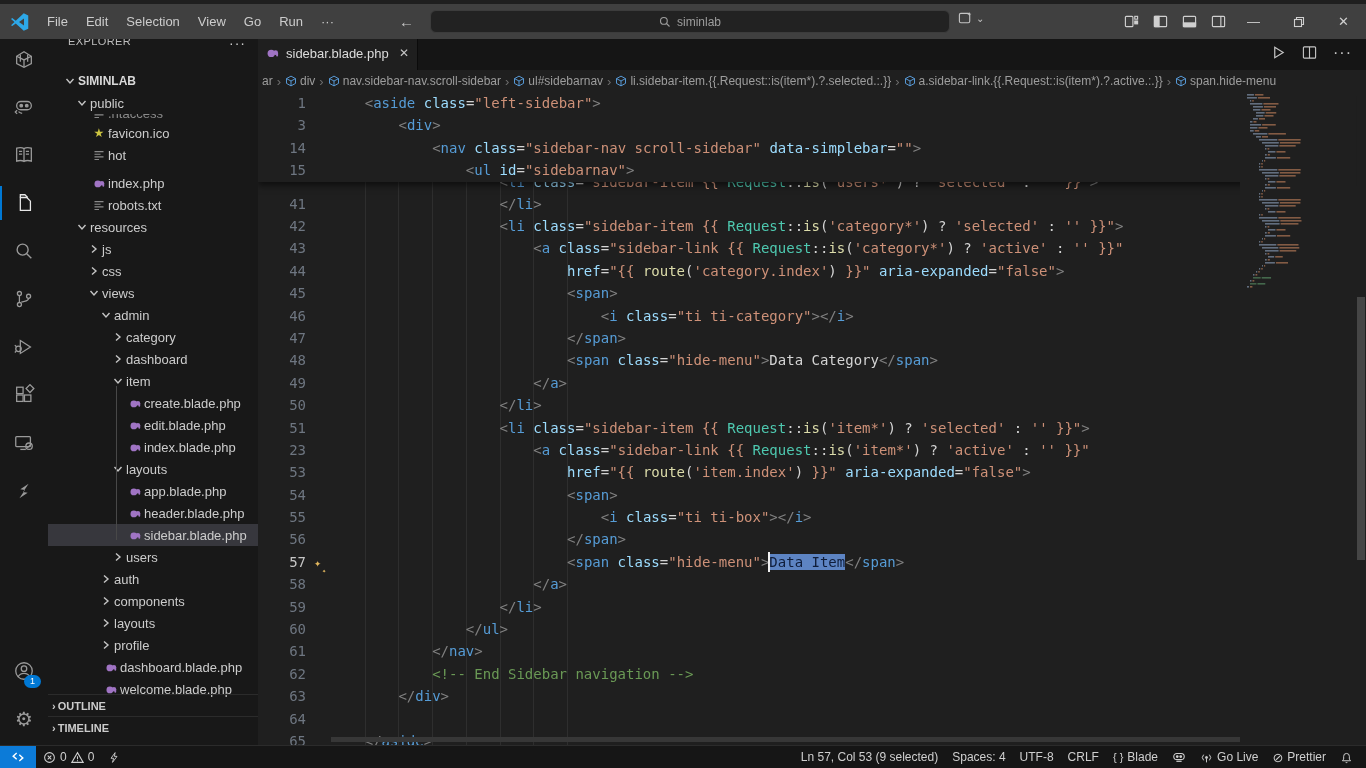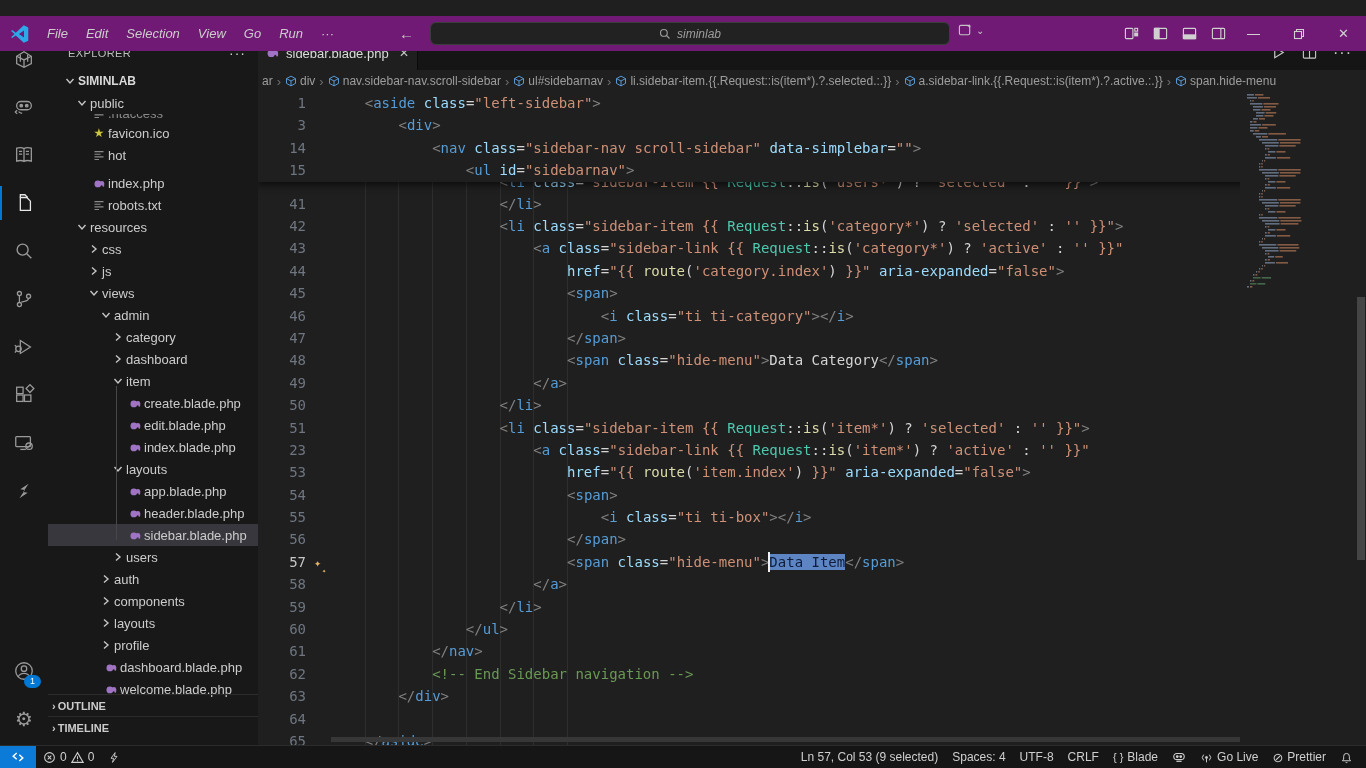--- a/index.html
+++ b/index.html
@@ -1,39 +1,39 @@
 <!DOCTYPE html>
 <html><head>
 <meta charset="utf-8">
 <style>
   html,body{margin:0;padding:0;background:#1f1f1f;width:1366px;height:768px;overflow:hidden;
     font-family:"Liberation Sans","DejaVu Sans",sans-serif;-webkit-font-smoothing:antialiased;}
   .abs{position:absolute;}
   
-  #titlebar{position:absolute;left:0;top:16px;width:1366px;height:35px;background:#701a75;display:flex;align-items:center;z-index:30;font-style:italic;}
+  #titlebar{position:absolute;left:0;top:4px;width:1366px;height:35px;background:#404040;display:flex;align-items:center;z-index:30;}
   #vscode-logo{width:20px;height:20px;margin:0 8px 0 10px;flex:none;}
   .menu-item{color:#cccccc;font-size:13px;padding:0 9px;height:22px;line-height:22px;border-radius:4px;cursor:default;}
   .nav-arrows{color:#c8c8c8;font-size:15px;margin-left:56px;display:flex;gap:22px;}
   #cmd-center{position:absolute;left:430px;top:6px;width:518px;height:21px;background:#222222;
     border:1px solid #3c3c3c;border-radius:6px;display:flex;align-items:center;justify-content:center;color:#9d9d9d;font-size:12px;gap:6px;}
   #copilot-btn{position:absolute;left:958px;top:7px;color:#c3c3c3;display:flex;align-items:center;gap:3px;font-size:10px;}
   #layout-ctrls{position:absolute;right:140px;top:0;height:35px;display:flex;align-items:center;gap:14px;}
   #window-ctrls{position:absolute;right:0;top:0;height:35px;display:flex;}
   .win-btn{width:45px;height:35px;display:flex;align-items:center;justify-content:center;color:#d0d0d0;font-size:13px;}
   
   #activitybar{position:absolute;left:0;top:35px;width:48px;height:710px;background:#181818;z-index:20;}
   .act-item{width:48px;height:48px;display:flex;align-items:center;justify-content:center;position:relative;color:#9a9a9a;}
   .act-item.active{color:#e7e7e7;}
   .act-item.active::before{content:'';position:absolute;left:0;top:7px;bottom:7px;width:2px;background:#0078d4;}
   #act-bottom{position:absolute;bottom:2px;left:0;width:48px;}
   .badge{position:absolute;right:7px;bottom:7px;min-width:13px;height:13px;border-radius:7px;background:#0078d4;color:#fff;
     font-size:9px;line-height:13px;text-align:center;padding:0 2px;}
   
   #sidebar{position:absolute;left:48px;top:35px;width:210px;height:710px;background:#181818;z-index:10;overflow:hidden;}
-  #expl-head{height:35px;display:flex;align-items:center;justify-content:space-between;padding:0 12px 0 20px;color:#bdbdbd;font-size:11px;letter-spacing:.4px;}
+  #expl-head{height:35px;display:flex;justify-content:space-between;padding:0 12px 0 20px;color:#bdbdbd;font-size:11px;letter-spacing:.4px;}
   #expl-dots{color:#cccccc;font-size:14px;letter-spacing:1px;}
   .tree-row{height:22px;display:flex;align-items:center;color:#cccccc;font-size:13px;white-space:nowrap;position:relative;}
   .tree-row.selected{background:#37373d;}
   .tree-row .chev{width:16px;flex:none;display:flex;align-items:center;justify-content:center;color:#cccccc;}
   .tree-row .ficon{width:18px;flex:none;display:flex;align-items:center;justify-content:center;font-size:12px;}
   .tree-row.root{font-weight:bold;font-size:12px;color:#d9d9d9;}
   .clipped-row{height:8px;overflow:hidden;}
   .clipped-row .inner{margin-top:-12px;color:#8a8a8a;}
   #tree-guide{position:absolute;width:1px;background:#484848;}
   .sect-head{height:22px;display:flex;align-items:center;border-top:1px solid #2b2b2b;color:#cccccc;font-weight:bold;font-size:11px;padding-left:4px;gap:2px;}
@@ -300,29 +300,29 @@
           </svg>
         </span>
         <span>resources</span>
       </div>
       <div class="tree-row" style="padding-left: 38px;">
         <span class="chev">
           <svg width="10" height="10" viewBox="0 0 10 10" fill="none" stroke="#c5c5c5" stroke-width="1.4">
             <path d="M3 1.5 L7 5 L3 8.5"></path>
           </svg>
         </span>
+        <span>js</span>
+      </div>
+      <div class="tree-row" style="padding-left: 38px;">
+        <span class="chev">
+          <svg width="10" height="10" viewBox="0 0 10 10" fill="none" stroke="#c5c5c5" stroke-width="1.4">
+            <path d="M3 1.5 L7 5 L3 8.5"></path>
+          </svg>
+        </span>
         <span>css</span>
-      </div>
-      <div class="tree-row" style="padding-left: 38px;">
-        <span class="chev">
-          <svg width="10" height="10" viewBox="0 0 10 10" fill="none" stroke="#c5c5c5" stroke-width="1.4">
-            <path d="M3 1.5 L7 5 L3 8.5"></path>
-          </svg>
-        </span>
-        <span>js</span>
       </div>
       <div class="tree-row" style="padding-left: 38px;">
         <span class="chev">
           <svg width="10" height="10" viewBox="0 0 10 10" fill="none" stroke="#c5c5c5" stroke-width="1.4">
             <path d="M1.5 3 L5 7 L8.5 3"></path>
           </svg>
         </span>
         <span>views</span>
       </div>
       <div class="tree-row" style="padding-left: 50px;">

